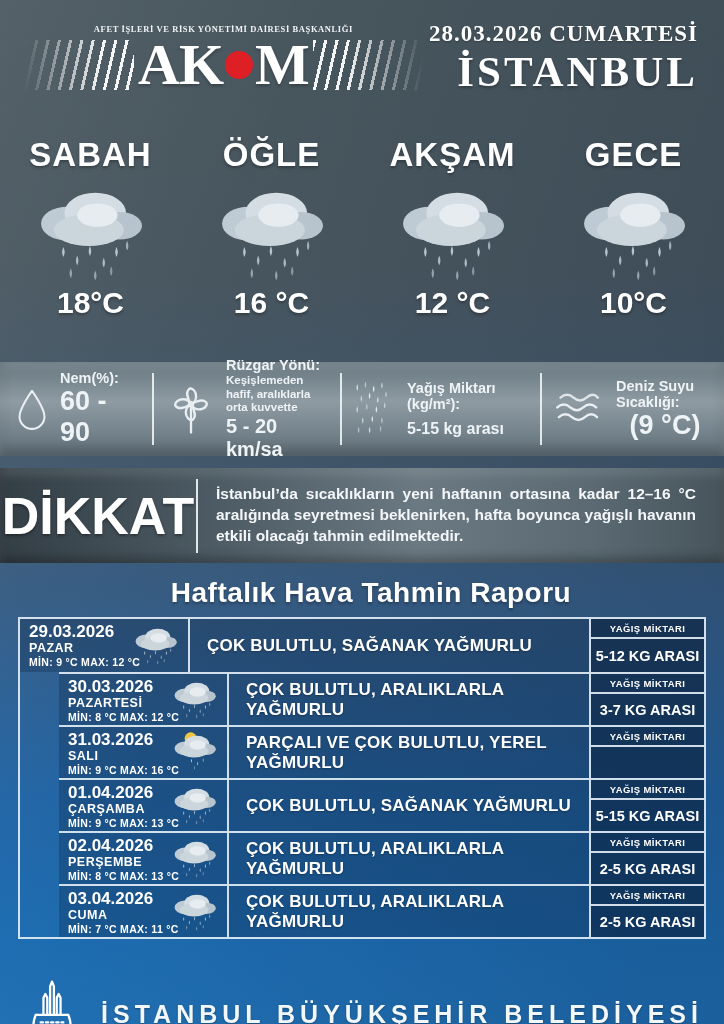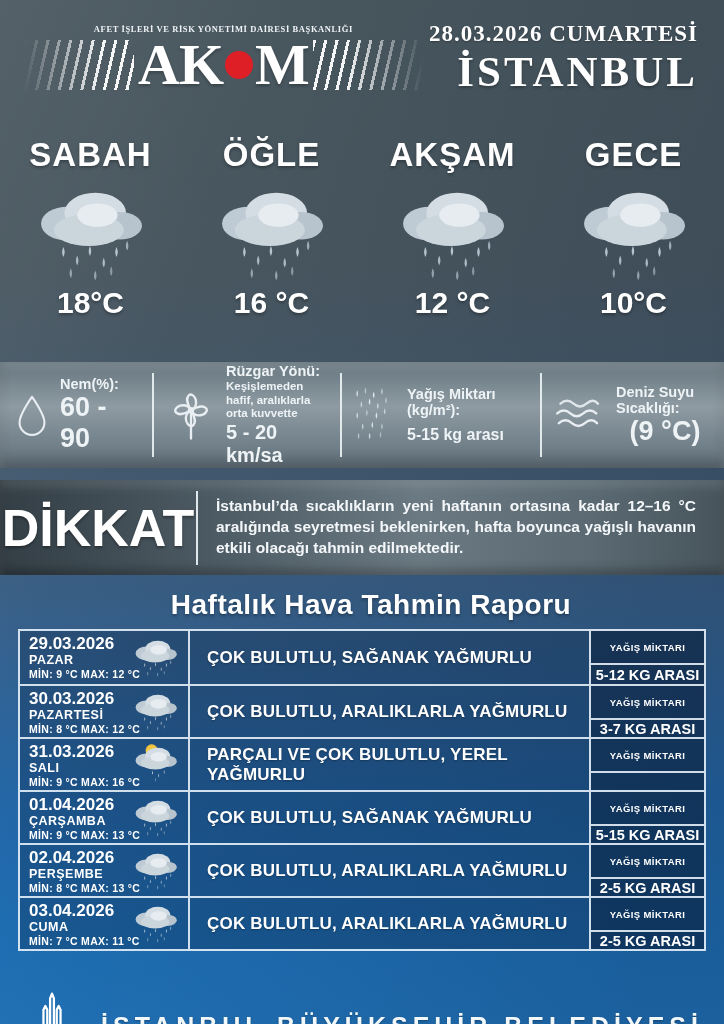--- a/index.html
+++ b/index.html
@@ -27,21 +27,21 @@
   .date-line{ font-size:23px; font-weight:800; letter-spacing:1px; text-shadow:0 1px 2px rgba(0,0,0,.3); }
   .city-line{ font-size:43px; font-weight:900; letter-spacing:3px; line-height:1.15; text-shadow:0 2px 3px rgba(0,0,0,.3); }
   
   .dayparts{ height:212px; margin-top:18px; display:flex; }
   .daypart{ flex:1; display:flex; flex-direction:column; align-items:center; }
   .dp-label{ font-size:33px; font-weight:900; letter-spacing:1px; text-shadow:0 2px 3px rgba(0,0,0,.3); }
   .dp-icon{ height:112px; display:flex; align-items:center; }
   .dp-icon svg{ width:128px; height:102px; }
   .dp-temp{ font-size:30px; font-weight:800; text-shadow:0 2px 3px rgba(0,0,0,.3); }
   
-  .metrics{ height:106px; margin-top:14px; display:flex; align-items:stretch;
+  .metrics{ height:94px; margin-top:14px; display:flex; align-items:stretch;
     background:linear-gradient(180deg,#66757e 0%,#8e9ba3 42%,#61707a 100%);
     box-shadow:inset 0 6px 10px rgba(255,255,255,.12), inset 0 -8px 12px rgba(0,0,0,.18); }
   .metric{ position:relative; display:flex; align-items:center; padding:8px 10px 8px 14px; color:#eef3f6; }
   .metric + .metric::before{ content:""; position:absolute; left:0; top:11px; bottom:11px; width:2px; background:rgba(245,250,252,.85); }
   .metric:nth-child(1){ width:152px; }
   .metric:nth-child(2){ width:188px; }
   .metric:nth-child(3){ width:200px;padding-left:9px; }
   .metric:nth-child(4){ width:184px; }
   .m-icon{ margin-right:10px; flex:none; display:flex; align-items:center; }
   .m-label{ font-size:14.5px; font-weight:700; }
@@ -55,31 +55,31 @@
   .warning{ height:95px; margin-top:12px; display:flex; align-items:center;
     background:linear-gradient(90deg,#333e45 0%,#4d5b64 30%,#6b7982 58%,#5a6972 82%,#47545c 100%);
     box-shadow:inset 0 8px 10px rgba(255,255,255,.10), inset 0 -6px 10px rgba(0,0,0,.25); }
   .warn-title{ width:196px; text-align:center; font-size:52px; font-weight:900; letter-spacing:0; text-shadow:0 2px 3px rgba(0,0,0,.35); }
   .warn-sep{ width:2px; height:74px; background:rgba(240,247,250,.9); flex:none; }
   .warn-text{ flex:1; padding:0 28px 0 18px; font-size:15.5px; font-weight:700; line-height:1.35; text-align:justify; color:#f4f7f9; }
   
   .weekly-title{ margin:14px 0 8px 18px; font-size:28px; font-weight:800; letter-spacing:.5px; text-shadow:0 2px 3px rgba(0,0,0,.3);text-align:center; }
   .wtable{ margin:0 18px; width:688px; border:2px solid rgba(230,240,248,.9); }
   .trow{ display:grid; grid-template-columns:170px 1fr 113px; height:53px; background:rgba(9,32,62,.28); }
-  .trow + .trow{ border-top:2px solid rgba(230,240,248,.9); }
+  .trow + .trow{ border-top:2px solid rgba(230,240,248,.9);margin-left:39px; }
   .c-date{ position:relative; padding:4px 0 0 9px; border-right:2px solid rgba(230,240,248,.9); }
   .r-date{ font-size:17px; font-weight:800; line-height:1.05; }
   .r-day{ font-size:12.5px; font-weight:800; letter-spacing:.5px; line-height:1.2; }
   .r-minmax{ font-size:10.5px; font-weight:700; letter-spacing:.3px; line-height:1.3; }
   .r-icon{ position:absolute; right:6px; top:50%; transform:translateY(-50%); }
   .r-icon svg{ width:52px; height:42px; }
   .c-desc{ display:flex; align-items:center; padding-left:17px; font-size:17px; font-weight:800; letter-spacing:.2px;
     border-right:2px solid rgba(230,240,248,.9); text-shadow:0 1px 2px rgba(0,0,0,.3); }
   .c-amount{ display:flex; flex-direction:column; background:rgba(8,28,56,.45); }
-  .a-head{ height:34px; display:flex; align-items:center; justify-content:center; font-size:9.5px; font-weight:800;
+  .a-head{ height:20px; display:flex; align-items:center; justify-content:center; font-size:9.5px; font-weight:800;
     letter-spacing:.4px; border-bottom:2px solid rgba(230,240,248,.9); }
   .a-val{ flex:1; display:flex; align-items:center; justify-content:center; font-size:14.5px; font-weight:800; }
   
   .footer{ margin-top:36px; display:flex; align-items:center; justify-content:center; gap:18px; }
   .ibb-logo svg{ width:62px; height:74px; }
   .muni{ font-size:25px; font-weight:800; letter-spacing:5px; color:#f2f7fa; text-shadow:0 1px 2px rgba(0,0,0,.3); }
 </style>
 </head>
 <body>
 

